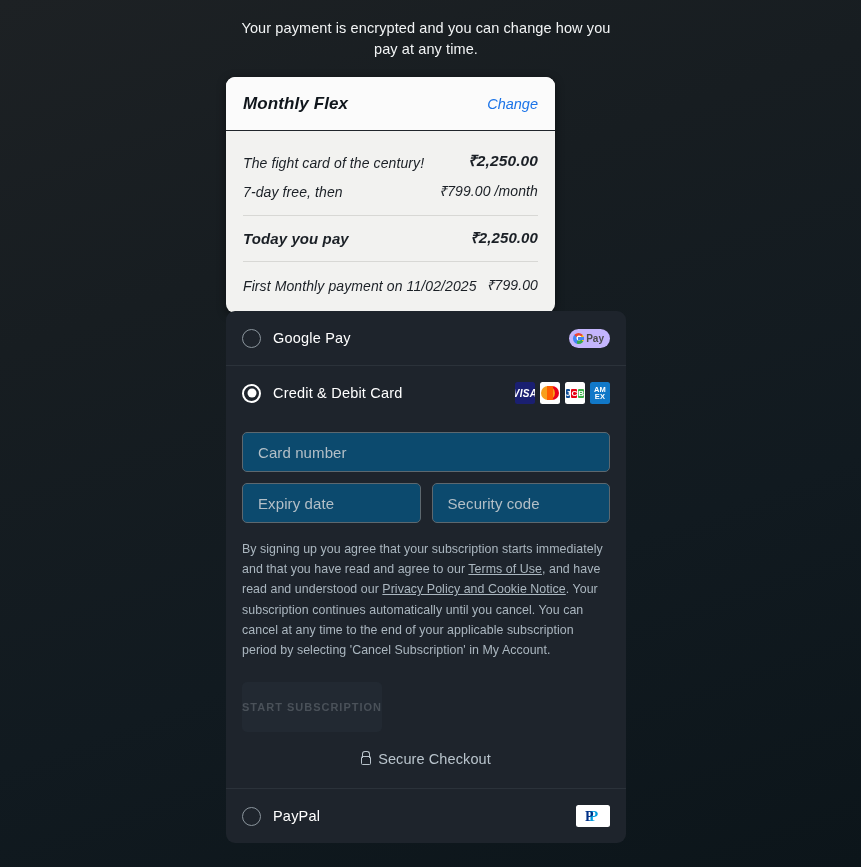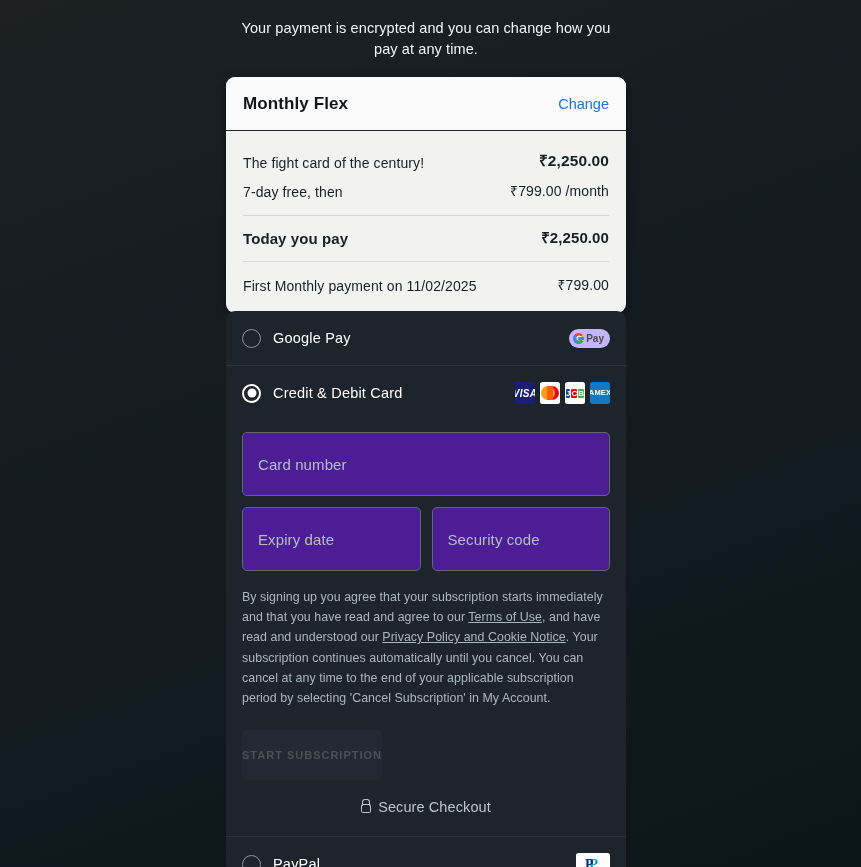--- a/index.html
+++ b/index.html
@@ -35,25 +35,26 @@
     line-height: 21px;
     color: #f2f4f5;
     letter-spacing: .1px;
   }
 
   
   .plan-card {
     position: absolute;
     left: 226px;
     top: 77px;
-    width: 400px;
+    width: 329px;
     border-radius: 9px;
     overflow: hidden;
     background: #f2f2f0;
     box-shadow: 0 2px 10px rgba(0,0,0,.45);
+    font-style: italic;
   }
   .plan-head {
     background: #fbfbfb;
     padding: 17px 17px 16px 17px;
     display: flex;
     align-items: center;
     justify-content: space-between;
     border-bottom: 1px solid #21262b;
   }
   .plan-title {
@@ -251,21 +252,21 @@
   .jcb-r { background: #e60012; }
   .jcb-g { background: #3cb24a; }
 
   .brand-amex {
     background: #1178c8;
     color: #ffffff;
     font-size: 7.5px;
     font-weight: bold;
     line-height: 7.5px;
     letter-spacing: .2px;
-    flex-direction: row;
+    flex-direction: column;
     text-align: center;
   }
 
   .paypal-badge {
     width: 34px;
     height: 22px;
     background: #ffffff;
     border-radius: 2.5px;
     position: relative;
     flex: 0 0 auto;
@@ -283,24 +284,24 @@
   }
   .pp-front {
     left: 9px; top: 5px;
     font-size: 14px;
     color: #003087;
   }
 
   
   .card-form { padding: 12px 16px 0 16px; }
   .field {
-    background: #4c1d95;
+    background: #0c4a6e;
     border: 1px solid #5d686f;
     border-radius: 5px;
-    height: 64px;
+    height: 40px;
     display: flex;
     align-items: center;
     padding: 12px 15px;
     font-size: 15px;
     color: #b3bfc7;
     letter-spacing: .1px;
     cursor: text;
   }
   .field-row {
     display: flex;

